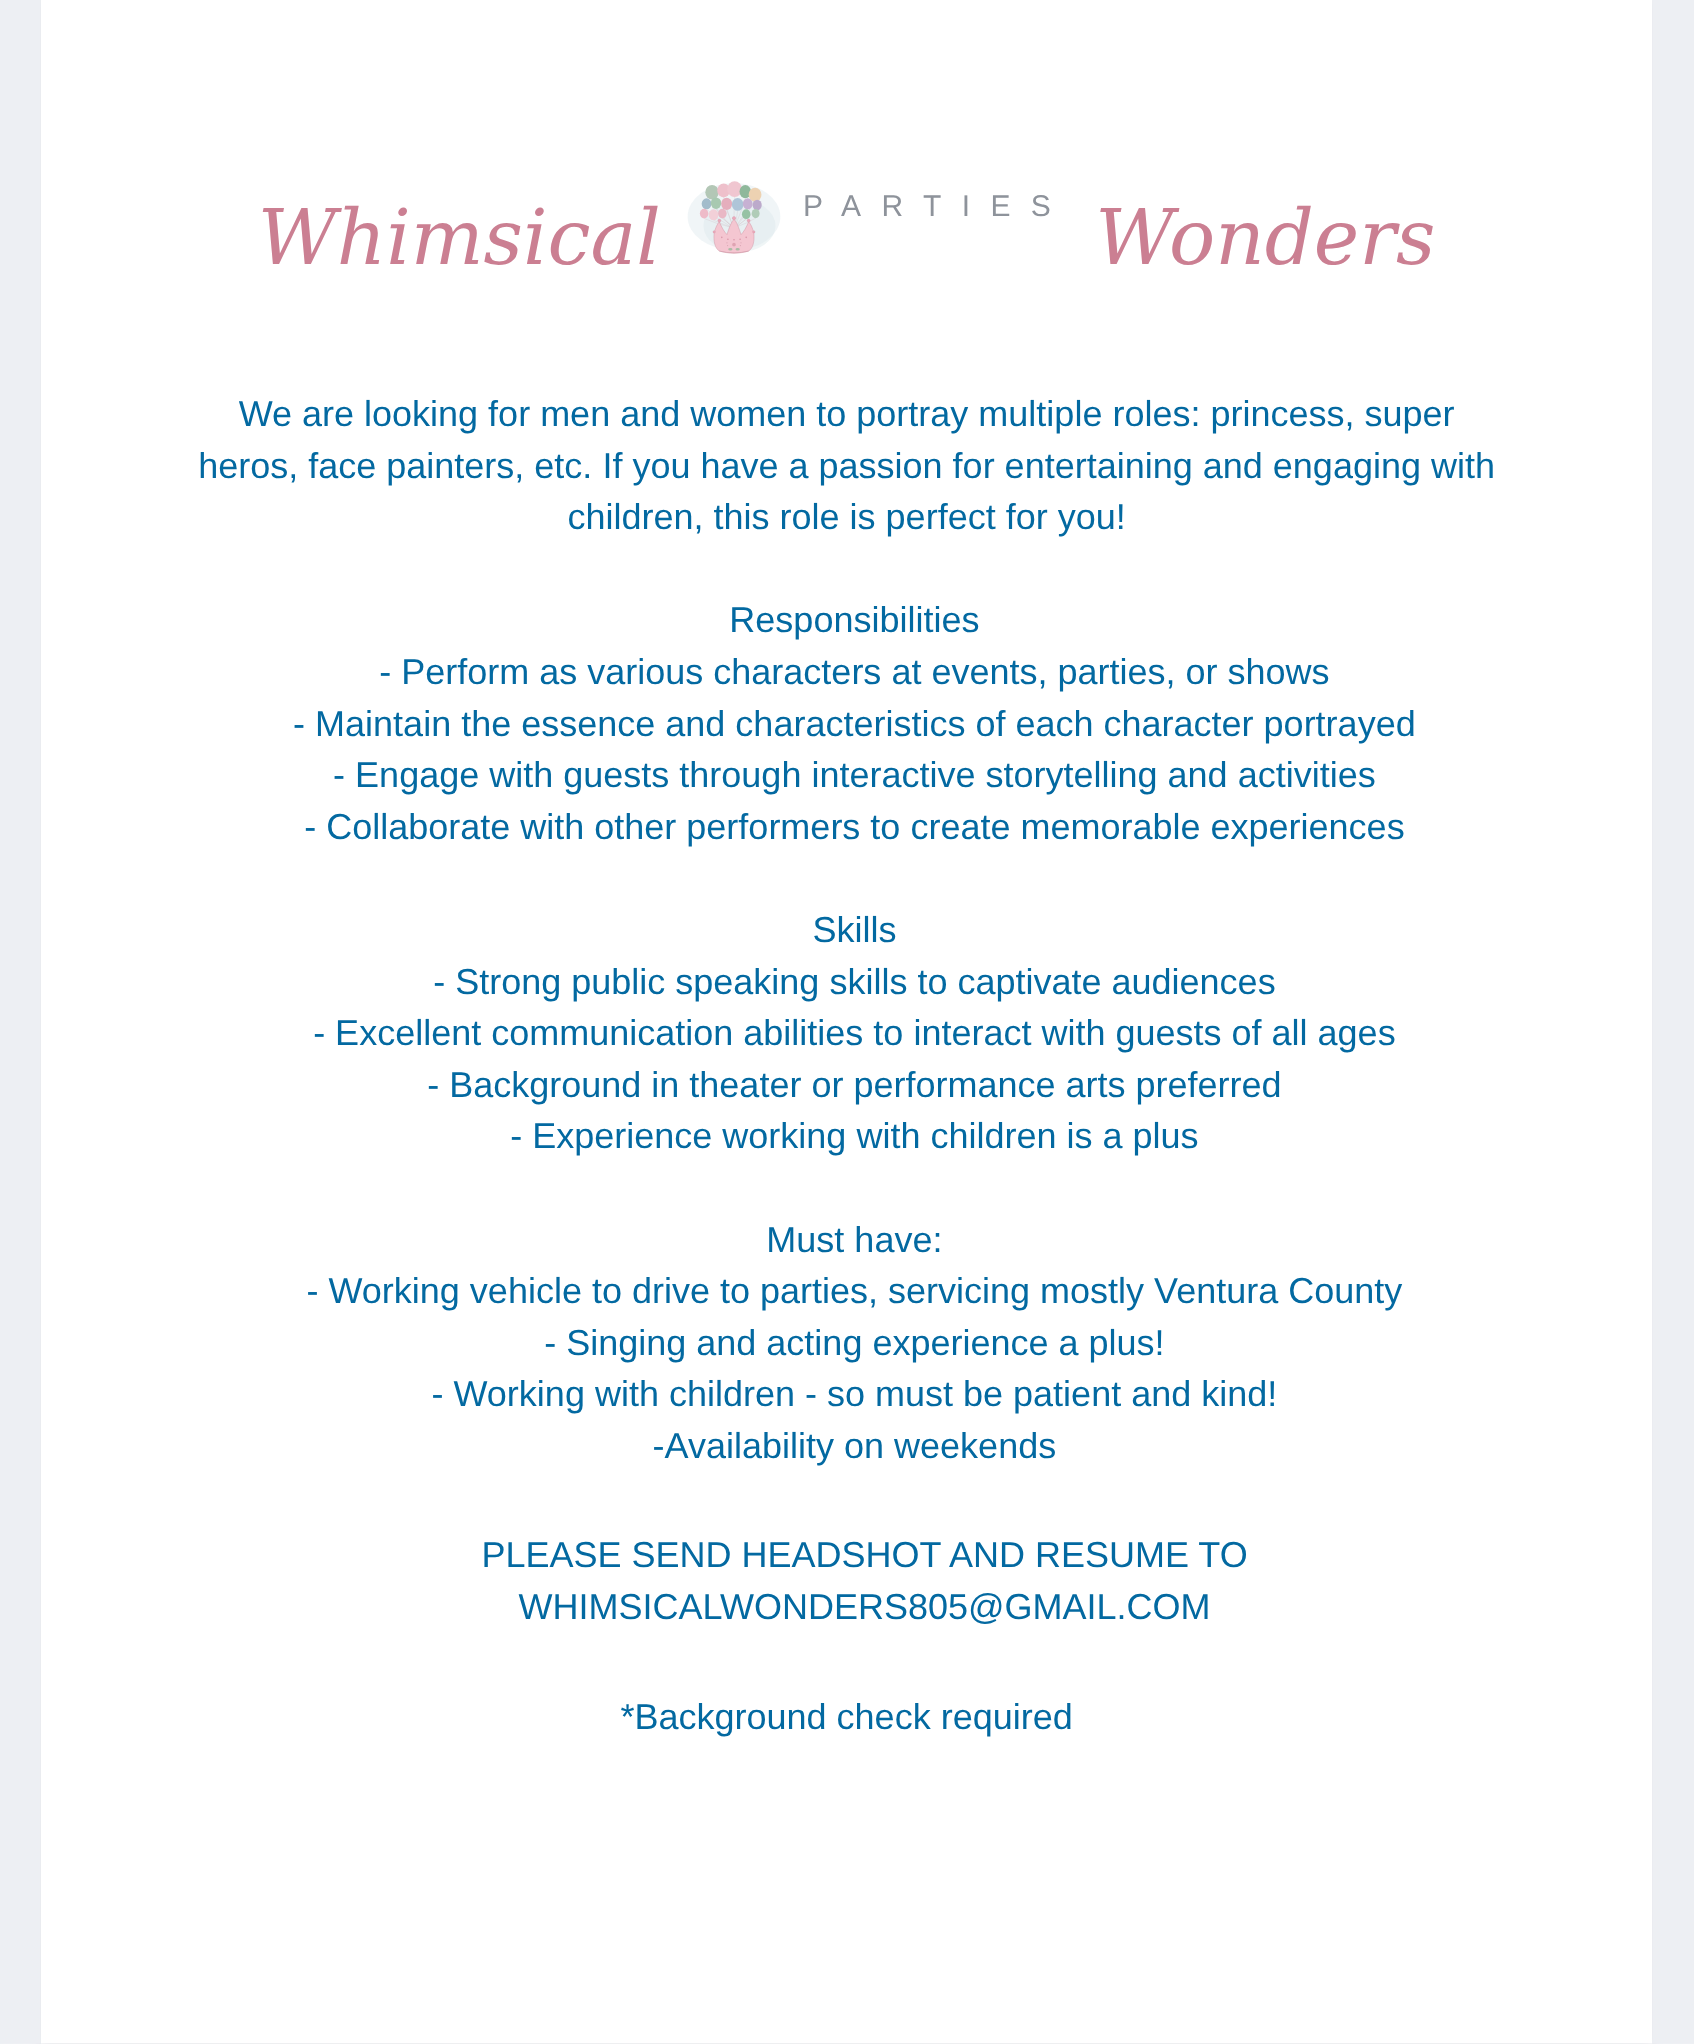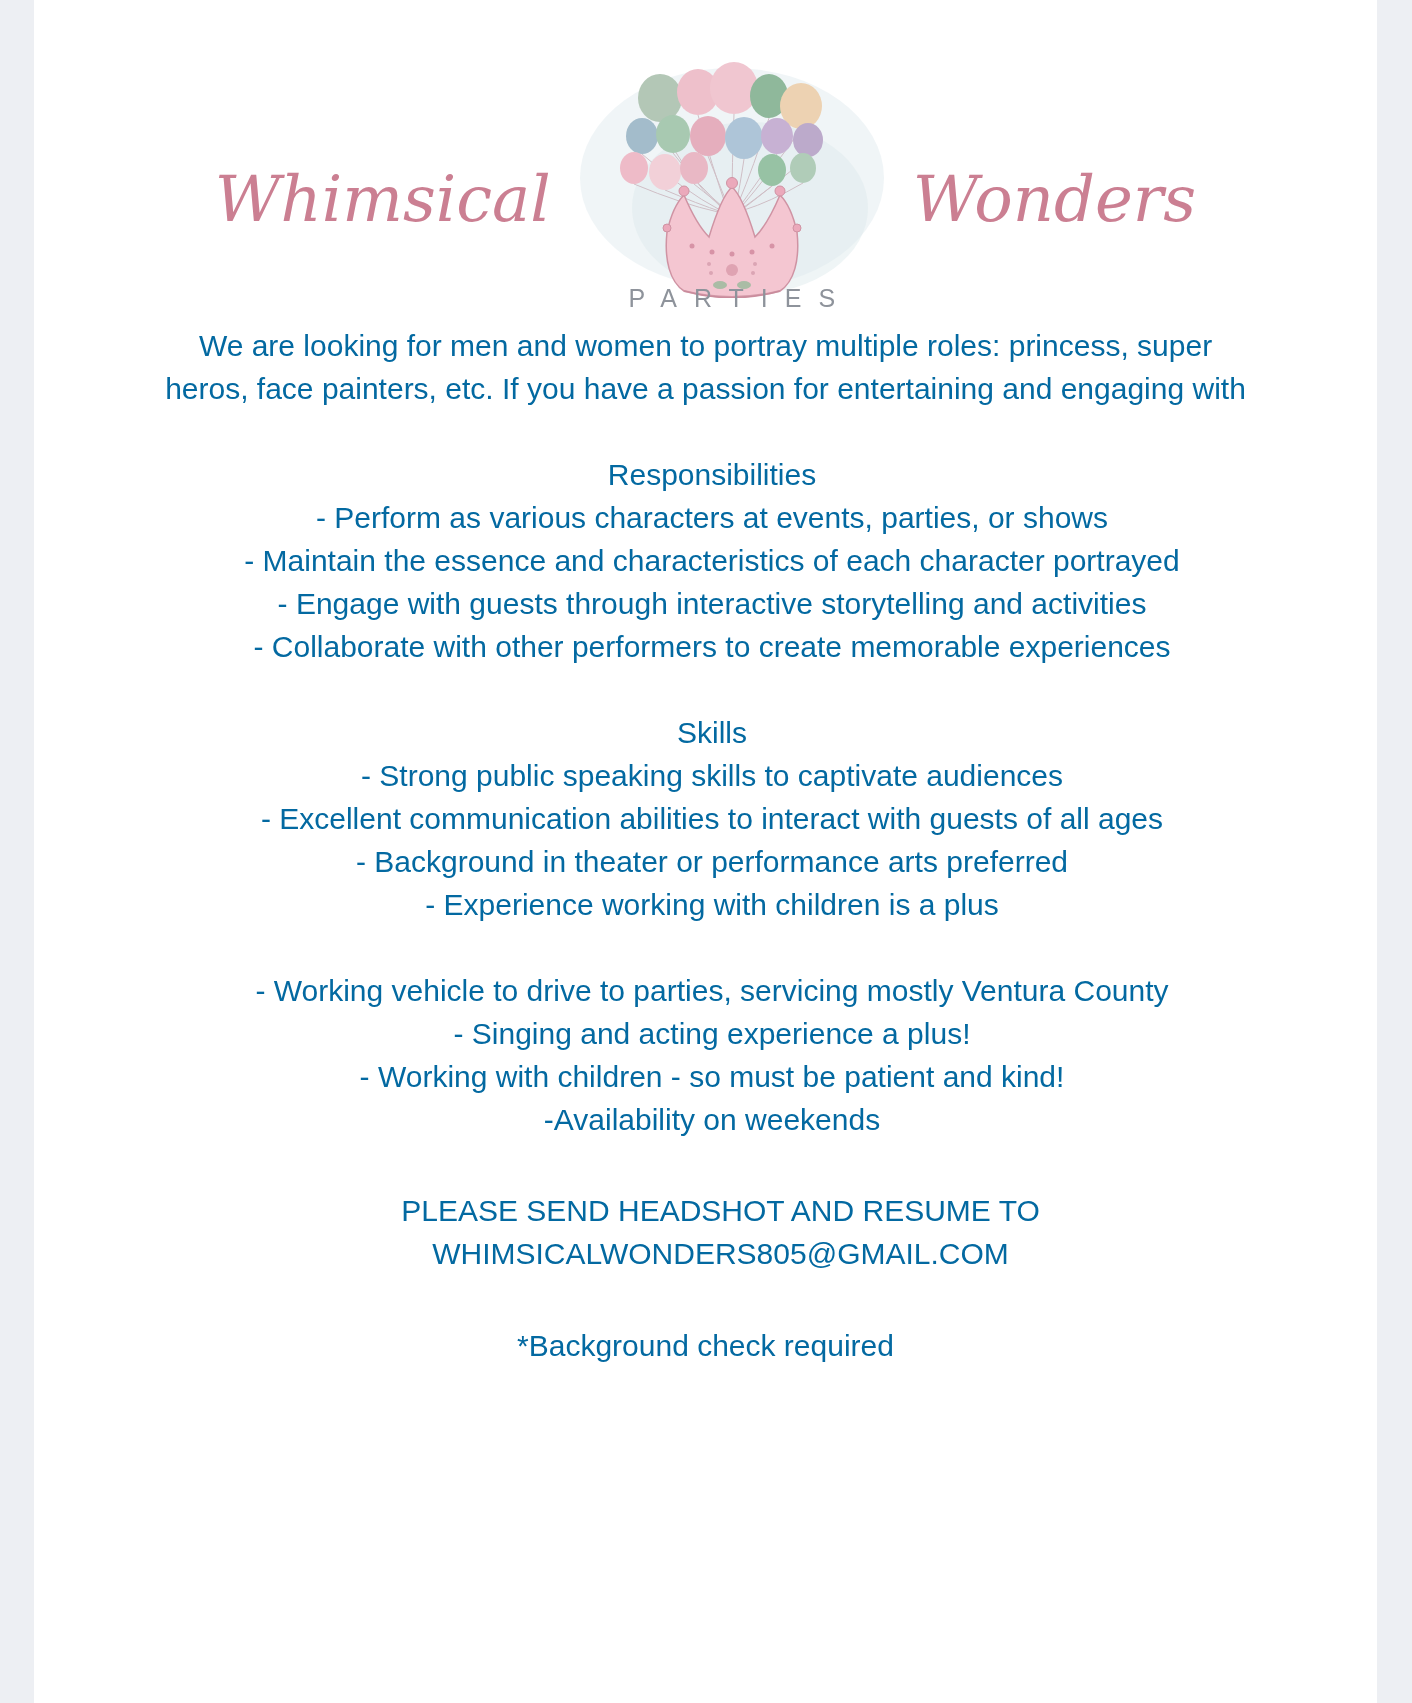--- a/index.html
+++ b/index.html
@@ -46,21 +46,21 @@
     font-style: italic;
     font-weight: 400;
     font-size: 64px;
     color: #cb7f92;
     margin-top: 40px;
     white-space: nowrap;
   }
   .logo-center {
     width: 322px;
     display: flex;
-    flex-direction: column;
+    flex-direction: row;
     align-items: center;
   }
   .logo-center svg { display: block; }
   .logo-subtitle {
     font-size: 25px;
     color: #8e939b;
     letter-spacing: 17px;
     padding-left: 17px; 
     margin-top: -14px;
     font-weight: 400;
@@ -170,39 +170,41 @@
       <div class="logo-subtitle">PARTIES</div>
     </div>
 
     <div class="script-word">Wonders</div>
   </div>
 
 
   <div class="intro">
     <div class="bodyline">We are looking for men and women to portray multiple roles: princess, super</div>
     <div class="bodyline">heros, face painters, etc. If you have a passion for entertaining and engaging with</div>
+    <div class="bodyline">children, this role is perfect for you!</div>
   </div>
 
   <div class="section">
     <div class="bodyline">Responsibilities</div>
     <div class="bodyline">- Perform as various characters at events, parties, or shows</div>
     <div class="bodyline">- Maintain the essence and characteristics of each character portrayed</div>
     <div class="bodyline">- Engage with guests through interactive storytelling and activities</div>
     <div class="bodyline">- Collaborate with other performers to create memorable experiences</div>
   </div>
 
   <div class="section">
     <div class="bodyline">Skills</div>
     <div class="bodyline">- Strong public speaking skills to captivate audiences</div>
     <div class="bodyline">- Excellent communication abilities to interact with guests of all ages</div>
     <div class="bodyline">- Background in theater or performance arts preferred</div>
     <div class="bodyline">- Experience working with children is a plus</div>
   </div>
 
   <div class="section">
+    <div class="bodyline">Must have:</div>
     <div class="bodyline">- Working vehicle to drive to parties, servicing mostly Ventura County</div>
     <div class="bodyline">- Singing and acting experience a plus!</div>
     <div class="bodyline">- Working with children - so must be patient and kind!</div>
     <div class="bodyline">-Availability on weekends</div>
   </div>
 
   <div class="contact">
     <div class="bodyline">PLEASE SEND HEADSHOT AND RESUME TO</div>
     <div class="bodyline">WHIMSICALWONDERS805@GMAIL.COM</div>
   </div>

